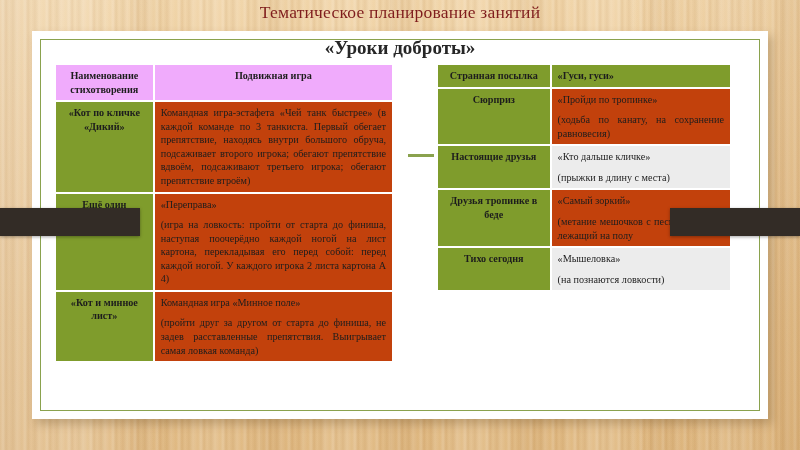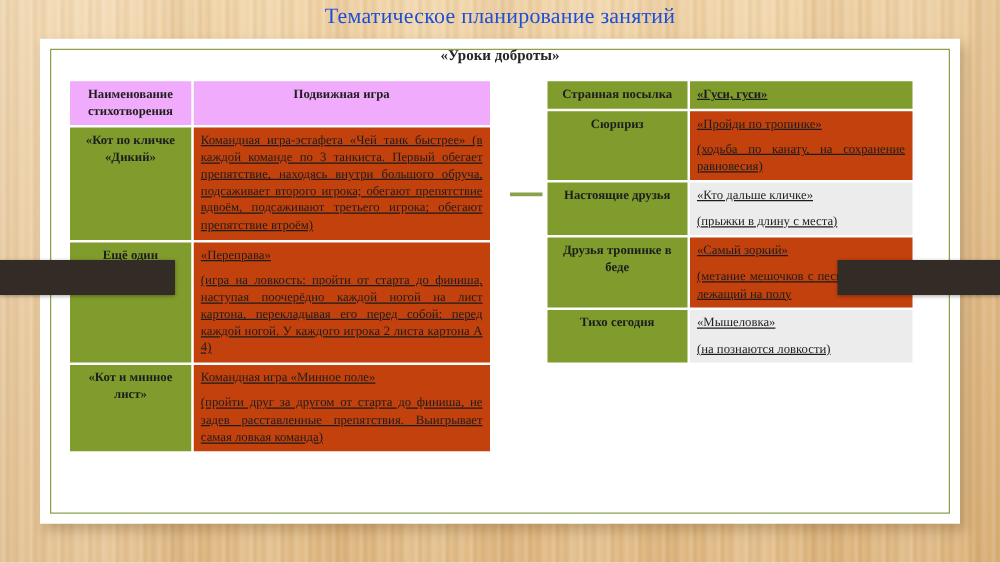--- a/index.html
+++ b/index.html
@@ -30,39 +30,39 @@
       linear-gradient(180deg,#f0d3a6 0%,#e9c694 42%,#e3bd87 72%,#dfb77f 100%);
   }
   #wood:after{
     content:"";position:absolute;inset:0;
     background:linear-gradient(90deg,rgba(255,255,255,.18) 0%,rgba(255,255,255,0) 22%,rgba(255,255,255,0) 78%,rgba(180,125,60,.10) 100%);
   }
 
   
   .headline{
     position:absolute;left:0;top:2px;width:800px;text-align:center;
-    font-size:17.5px;color:#1d4ed8;letter-spacing:.2px;
+    font-size:17.5px;color:#7f1d1d;letter-spacing:.2px;
     z-index:4;white-space:nowrap;
   }
 
   
   .card{
     position:absolute;left:32px;top:31px;width:736px;height:388px;
     background:#ffffff;
     box-shadow:4px 5px 9px rgba(90,60,25,.28);
     z-index:3;
   }
   .card-inner-border{
     position:absolute;left:8px;top:8px;right:8px;bottom:8px;
     border:1.6px solid #8aa24e;
   }
 
   .subtitle{
     position:absolute;left:0;top:6px;width:736px;text-align:center;
-    font-size:12px;font-weight:bold;color:#262626;white-space:nowrap;
+    font-size:19px;font-weight:bold;color:#262626;white-space:nowrap;
   }
 
   
   .tab{
     position:absolute;height:28px;background:#332c26;z-index:6;
     box-shadow:0 1px 3px rgba(0,0,0,.35);
   }
   .tab-left{left:0;top:208px;width:140px;}
   .tab-right{right:0;top:208px;width:130px;}
 
@@ -81,21 +81,21 @@
     font-size:10.6px;padding:5px 4px;
   }
   .lbl{
     background:#7f9c2c;color:#ffffff;font-weight:bold;text-align:center;
     font-size:10.2px;padding:7px 5px;
   }
   .val{background:#c2410c;text-align:justify;}
   .val-pale{background:#ececec;text-align:justify;}
   .val-green{background:#7f9c2c;color:#ffffff;font-weight:bold;text-align:left;}
 
-  .val p,.val-pale p,.val-green p{margin:0 0 7px 0;text-decoration:underline;}
+  .val p,.val-pale p,.val-green p{margin:0 0 7px 0;}
   .val p:last-child,.val-pale p:last-child,.val-green p:last-child{margin-bottom:0;}
 
   
   #table-left{left:54px;top:63px;width:340px;}
   #table-left .c1{width:86px;}
   #table-left .c2{width:238px;}
 
   
   #table-right{left:436px;top:63px;width:296px;}
   #table-right .c1{width:104px;}

